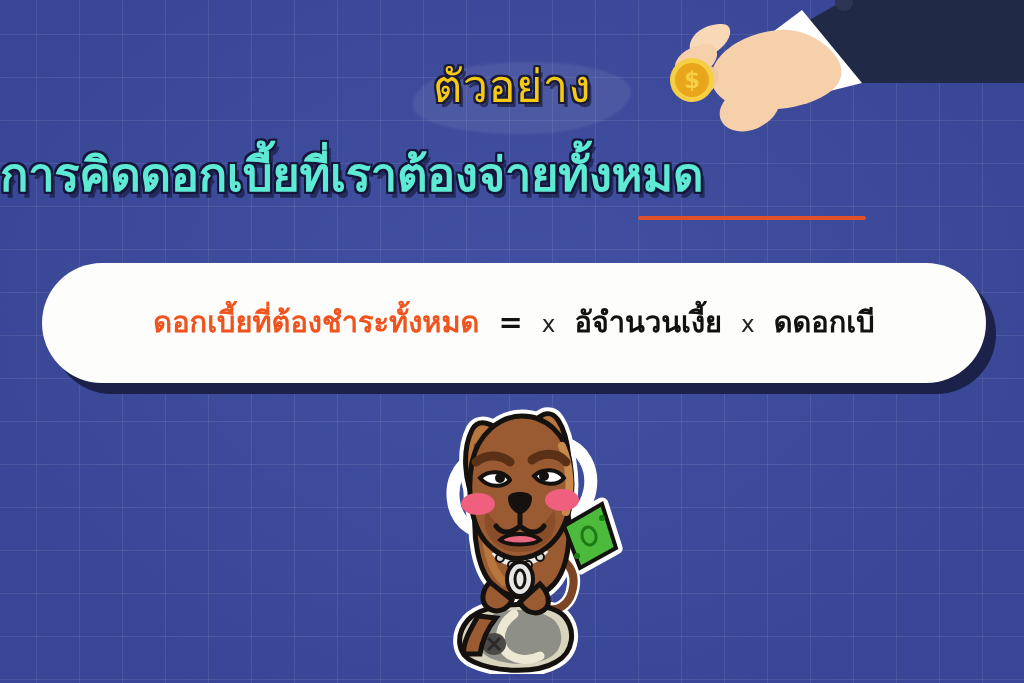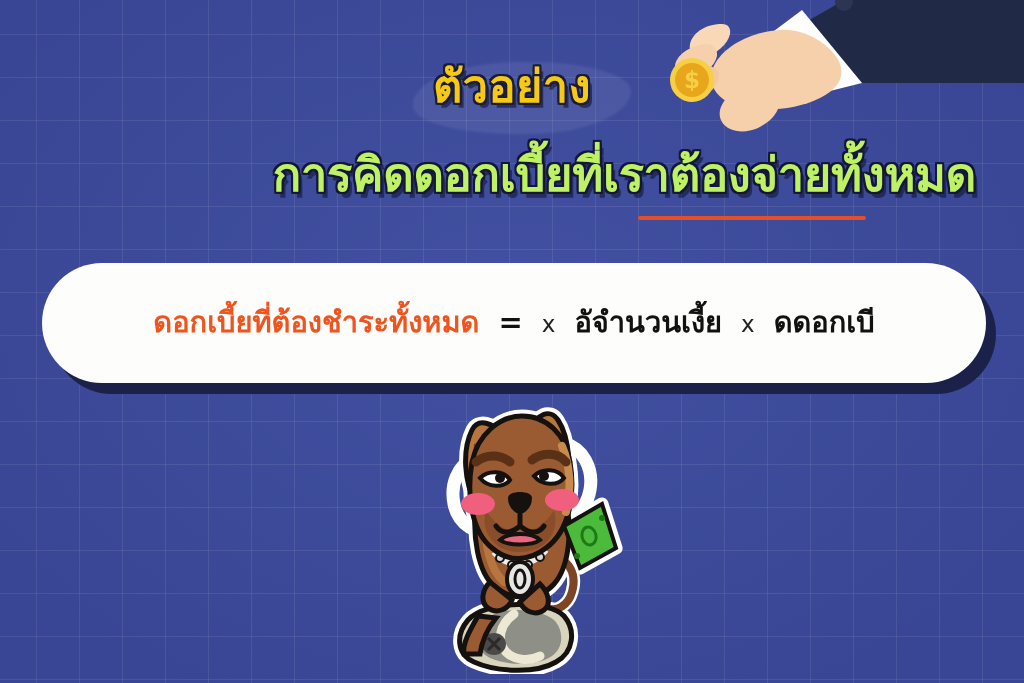--- a/index.html
+++ b/index.html
@@ -47,41 +47,41 @@
     transform: rotate(-1.2deg);
     filter: blur(1.2px);
   }
   .title-text {
     position: absolute;
     left: 0;
     top: 64px;
     width: 1024px;
     text-align: center;
     font-size: 45px;
-    font-weight: 700;
+    font-weight: 400;
     line-height: 1.0;
     color: #f6c915;
     letter-spacing: 0.5px;
     text-shadow:
       -2px 0 0 #1a1c3a, 2px 0 0 #1a1c3a, 0 -2px 0 #1a1c3a, 0 2px 0 #1a1c3a,
       -2px -2px 0 #1a1c3a, 2px -2px 0 #1a1c3a, -2px 2px 0 #1a1c3a, 2px 2px 0 #1a1c3a,
       4px 5px 0 rgba(12,14,35,0.55);
   }
 
   
   .heading-text {
     position: absolute;
     left: 0;
     top: 150px;
     width: 976px;
-    text-align: right;
+    text-align: left;
     font-size: 47px;
     font-weight: 700;
     line-height: 1.05;
-    color: #bef264;
+    color: #5eead4;
     letter-spacing: -0.3px;
     text-shadow:
       -2px 0 0 #14163a, 2px 0 0 #14163a, 0 -2px 0 #14163a, 0 2px 0 #14163a,
       -2px -2px 0 #14163a, 2px -2px 0 #14163a, -2px 2px 0 #14163a, 2px 2px 0 #14163a,
       4px 6px 0 rgba(10,12,30,0.5);
   }
   .heading-underline {
     position: absolute;
     left: 638px;
     top: 216px;

